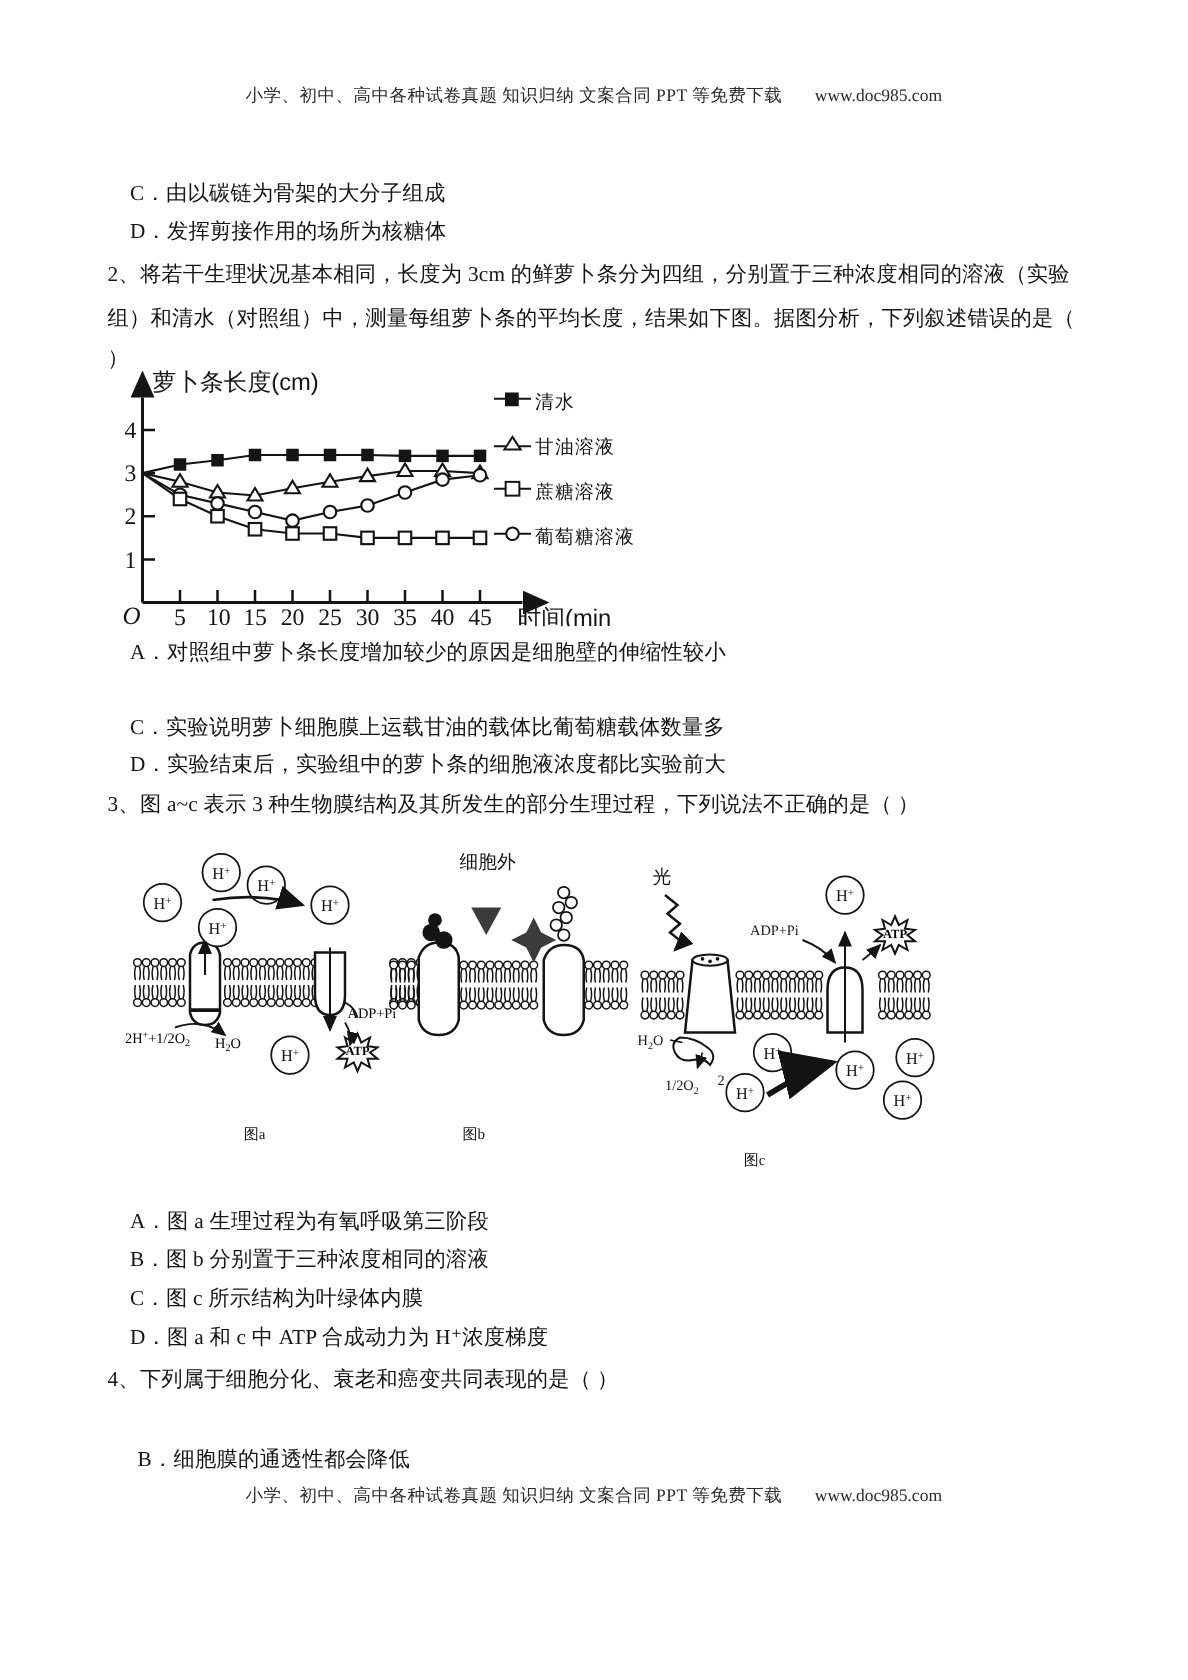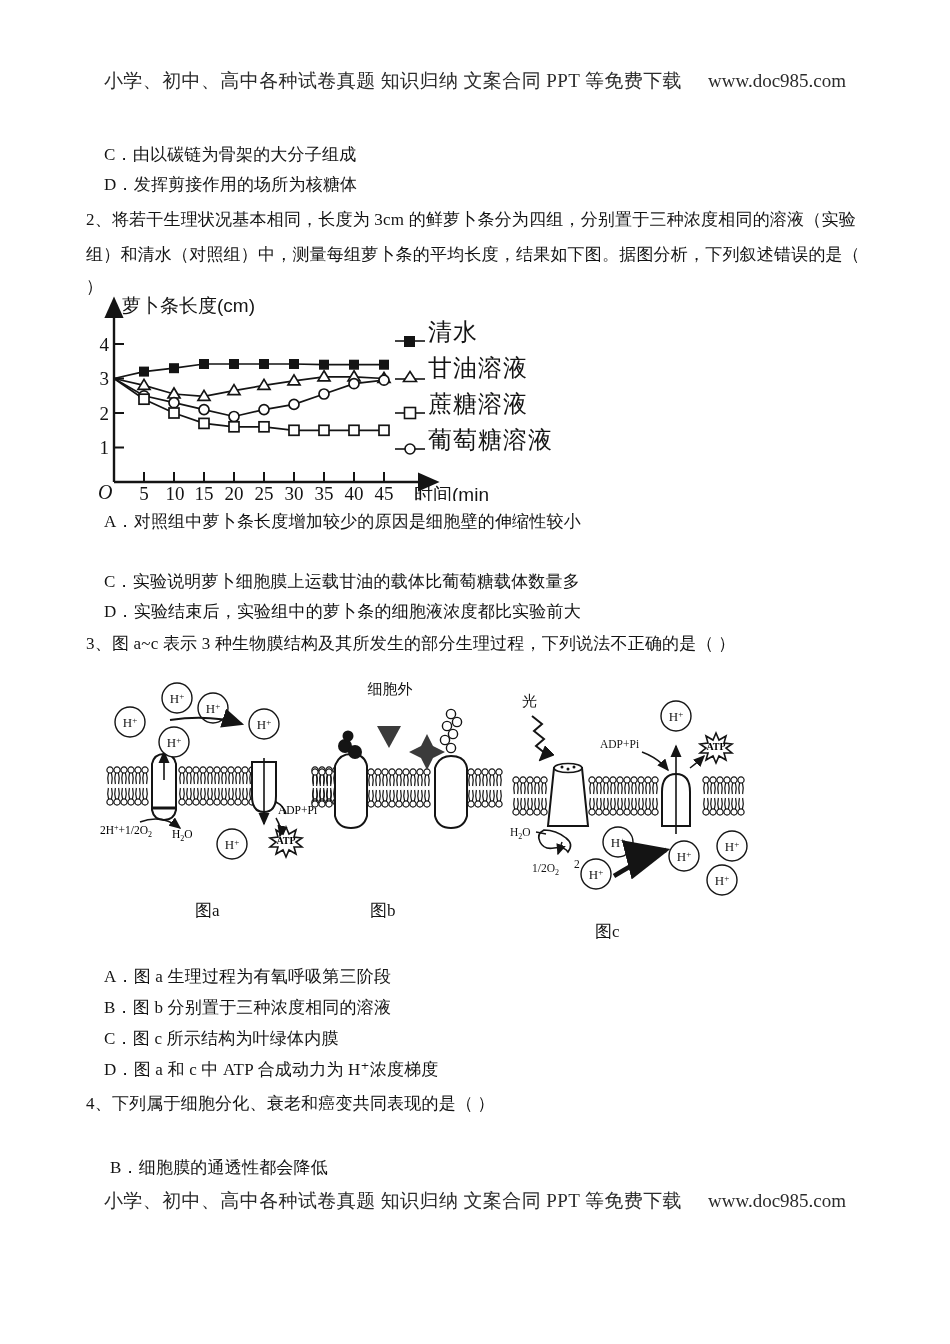--- a/index.html
+++ b/index.html
@@ -19,21 +19,21 @@
   .page {
     position: absolute;
     inset: 0;
   }
 
   .hdr, .ftr {
     position: absolute;
     left: 0;
     width: 950px;
     text-align: center;
-    font-size: 19px;
+    font-size: 14px;
     color: #2b2b2b;
     letter-spacing: 0.4px;
     white-space: nowrap;
   }
   .hdr { top: 68px; }
   .ftr { top: 1188px; }
   .hdr .url, .ftr .url {
     font-family: "Liberation Serif", serif;
     margin-left: 26px;
     letter-spacing: 0;
@@ -65,23 +65,23 @@
   .chart svg { display: block; }
 
   .legend {
     position: absolute;
     left: 392px;
     top: 312px;
     width: 210px;
   }
   .legend-row {
     display: flex;
-    align-items: flex-end;
+    align-items: flex-start;
     height: 36px;
-    font-size: 24px;
+    font-size: 15px;
     white-space: nowrap;
   }
   .legend-mark {
     width: 36px;
     flex: 0 0 36px;
     display: flex;
     align-items: center;
     justify-content: center;
   }
   .legend-label { letter-spacing: 1px; }
@@ -89,21 +89,21 @@
   
   .diagrams {
     position: absolute;
     left: 100px;
     top: 672px;
     width: 700px;
     height: 270px;
   }
   .figlabel {
     position: absolute;
-    font-size: 17px;
+    font-size: 12px;
     white-space: nowrap;
   }
 </style>
 </head>
 <body>
 
 <div class="page">
 
   <div class="hdr">
     <span>小学、初中、高中各种试卷真题  知识归纳  文案合同  PPT 等免费下载</span><span class="url">www.doc985.com</span>

